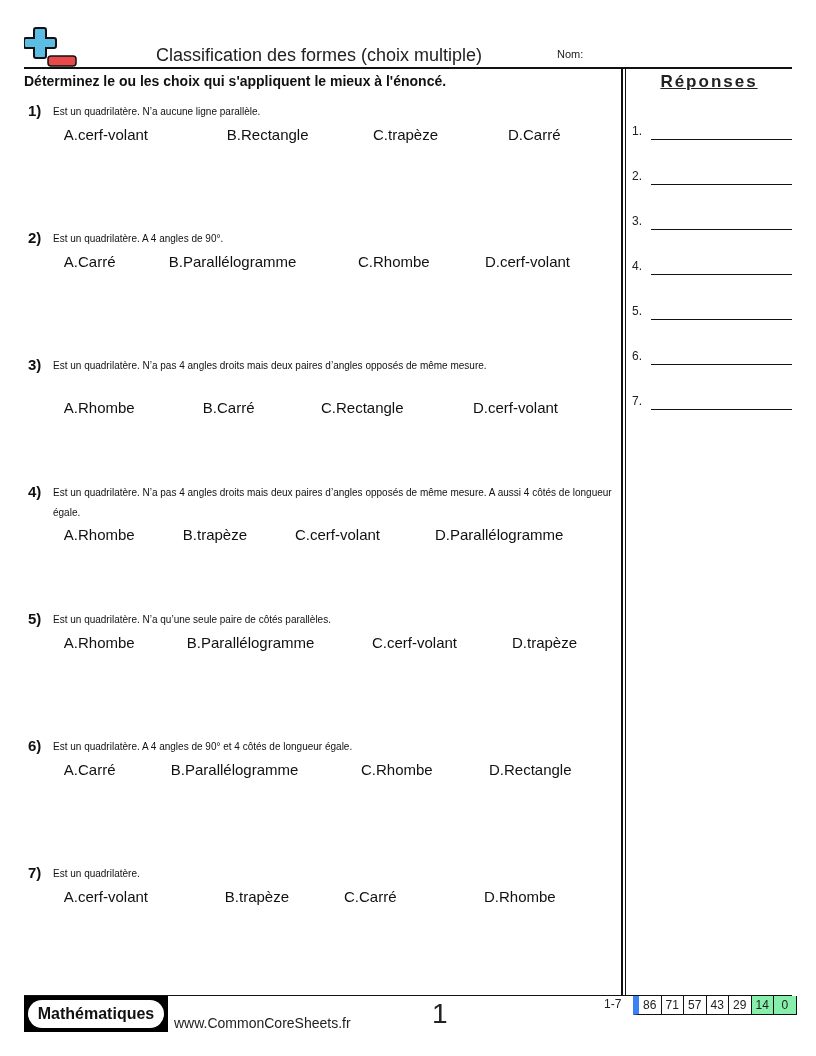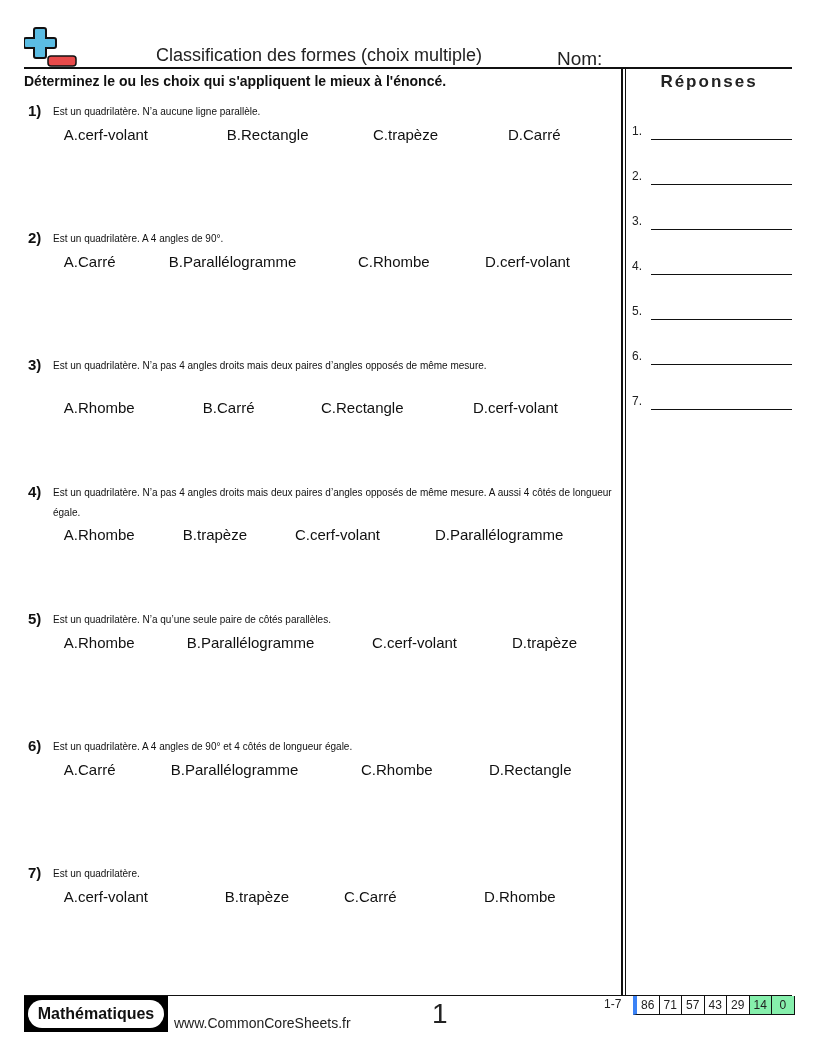--- a/index.html
+++ b/index.html
@@ -1,46 +1,46 @@
 <!DOCTYPE html>
 <html><head>
 <meta charset="utf-8">
 <style>
   * { box-sizing: border-box; margin: 0; padding: 0; }
   html, body { width: 816px; height: 1056px; background: #fff; }
   body { position: relative; font-family: "Liberation Sans", sans-serif; color: #111; overflow: hidden; }
 
   .logo { position: absolute; left: 24px; top: 26px; width: 56px; height: 42px; }
   .title { position: absolute; left: 156px; top: 45px; font-size: 18px; font-family: "Liberation Sans", sans-serif; color: #222; }
-  .nom { position: absolute; left: 557px; top: 48px; font-size: 19px; color: #222; }
+  .nom { position: absolute; left: 557px; top: 48px; font-size: 11px; color: #222; }
   .top-rule { position: absolute; left: 24px; top: 67px; width: 768px; height: 2px; background: #111; }
 
   .instructions { position: absolute; left: 24px; top: 73px; font-size: 14px; font-weight: bold; }
 
   .vdiv1 { position: absolute; left: 621px; top: 69px; width: 2px; height: 927px; background: #111; }
   .vdiv2 { position: absolute; left: 625px; top: 69px; width: 1px; height: 927px; background: #111; }
 
-  .answers-title { position: absolute; left: 626px; top: 72px; width: 166px; text-align: center; font-size: 17px; font-weight: bold; letter-spacing: 2px; color: #222; }
+  .answers-title { position: absolute; left: 626px; top: 72px; width: 166px; text-align: center; font-size: 17px; font-weight: bold; letter-spacing: 2px; text-decoration: underline; color: #222; }
   .answer-row { position: absolute; left: 632px; width: 160px; height: 18px; }
   .answer-num { position: absolute; left: 0; top: 0; font-size: 12px; color: #222; }
   .answer-line { position: absolute; left: 19px; top: 15px; width: 141px; height: 1px; background: #111; border-top: 1px solid #111; }
 
   .question { position: absolute; left: 24px; width: 592px; }
   .q-num { position: absolute; left: 4px; top: 0; font-size: 15px; font-weight: bold; }
   .q-text { position: absolute; left: 29px; top: 0; width: 565px; font-size: 10px; line-height: 19.5px; }
   .choice { position: absolute; font-size: 15px; white-space: nowrap; text-align: right; }
   .choice .letter { display: inline-block; width: 25px; }
 
   .bottom-rule { position: absolute; left: 24px; top: 995px; width: 768px; height: 1px; background: #111; }
   .brand { position: absolute; left: 24px; top: 996px; width: 144px; height: 36px; background: #000; }
   .brand-pill { position: absolute; left: 4px; top: 4px; width: 136px; height: 28px; background: #fff; border-radius: 14px; font-weight: bold; font-size: 16px; text-align: center; line-height: 28px; color: #111; }
   .site { position: absolute; left: 174px; top: 1015px; font-size: 14px; color: #222; }
   .page-num { position: absolute; left: 432px; top: 998px; font-size: 28px; color: #222; }
   .score-label { position: absolute; left: 604px; top: 997px; font-size: 12px; color: #222; }
-  .score-table { position: absolute; left: 633px; top: 996px; display: flex; border-left: 4px solid #3b82f6; border-bottom: 1px solid #111; }
+  .score-table { position: absolute; left: 633px; top: 996px; display: flex; border-left: 6px solid #3b82f6; border-bottom: 1px solid #111; }
   .score-cell { width: 22.5px; height: 18px; border-right: 1px solid #111; font-size: 12px; text-align: center; line-height: 18px; color: #222; }
   .score-cell.hl { background: #86efac; }
 </style>
 </head>
 <body>
 
 <svg class="logo" viewBox="0 0 56 42">
   <path d="M12 2 h8 a2 2 0 0 1 2 2 v8 h8 a2 2 0 0 1 2 2 v6 a2 2 0 0 1 -2 2 h-8 v8 a2 2 0 0 1 -2 2 h-8 a2 2 0 0 1 -2 -2 v-8 h-8 a2 2 0 0 1 -2 -2 v-6 a2 2 0 0 1 2 -2 h8 v-8 a2 2 0 0 1 2 -2 z" fill="#5bbde4" stroke="#111" stroke-width="2"></path>
   <rect x="24" y="30" width="28" height="10" rx="3" fill="#e84a4a" stroke="#111" stroke-width="1.5"></rect>
 </svg>

